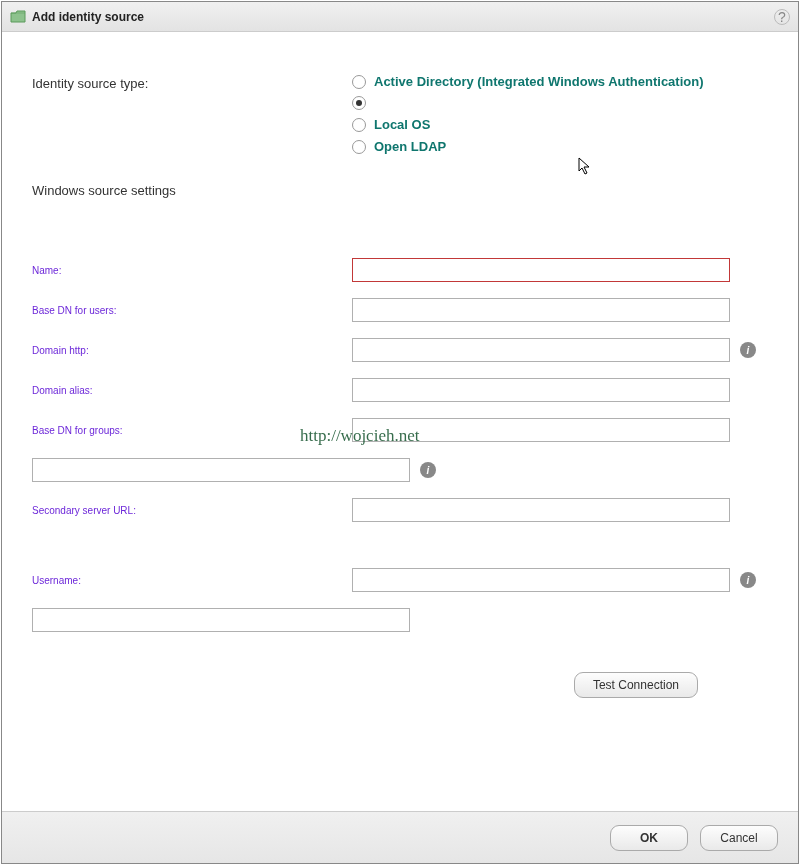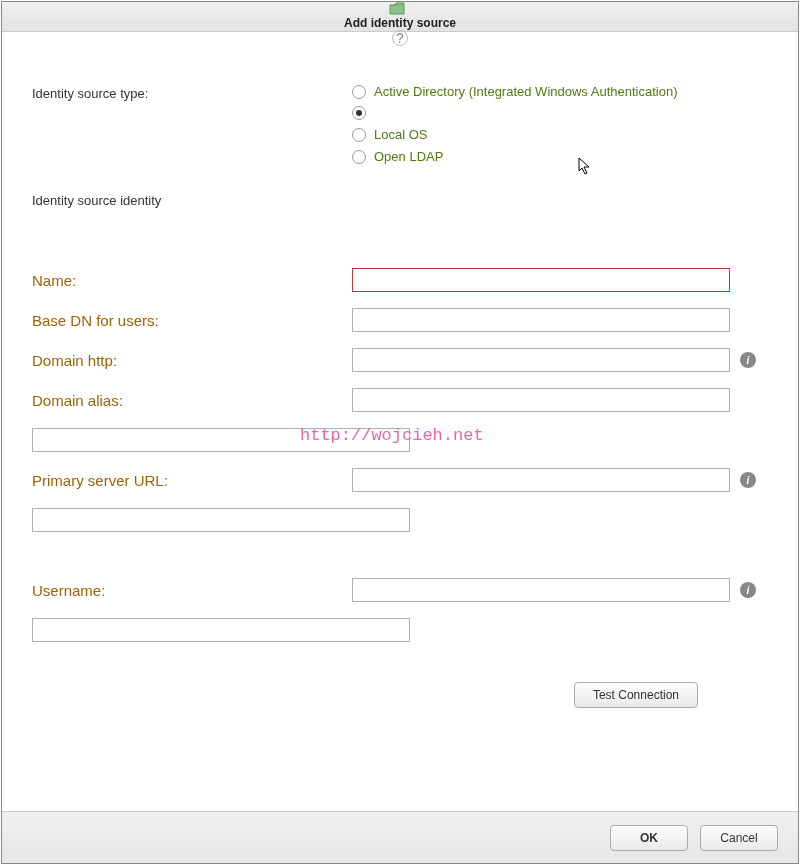--- a/index.html
+++ b/index.html
@@ -24,21 +24,20 @@
       flex-direction: column;
       background: #fff;
     }
     .titlebar {
       background: linear-gradient(#f0f0f0, #e3e3e3);
       border-bottom: 1px solid #ccc;
       height: 30px;
       display: flex;
       align-items: center;
       padding: 0 8px;
-      flex-direction: column;
     }
     .titlebar-icon {
       margin-right: 6px;
       display: inline-flex;
     }
     .titlebar-title {
       font-weight: bold;
       font-size: 12px;
       color: #222;
       flex: 1;
@@ -50,23 +49,22 @@
       border-radius: 50%;
       width: 16px;
       height: 16px;
       display: inline-flex;
       align-items: center;
       justify-content: center;
       cursor: pointer;
     }
     .content {
       flex: 1;
-      padding: 30px 30px 10px 30px;
+      padding: 42px 30px 10px 30px;
       overflow: hidden;
-      margin-top: 22px;
     }
     .row {
       display: flex;
       align-items: flex-start;
       margin-bottom: 8px;
     }
     .row-label {
       width: 320px;
       flex-shrink: 0;
       font-size: 13px;
@@ -76,22 +74,23 @@
     .row-controls {
       flex: 1;
       display: flex;
       flex-direction: column;
     }
     .radio-item {
       display: flex;
       align-items: center;
       margin-bottom: 7px;
       font-size: 13px;
-      color: #4d7c0f;
+      color: #0f766e;
       cursor: pointer;
+      font-weight: bold;
     }
     .radio-visual {
       width: 14px;
       height: 14px;
       border: 1px solid #999;
       border-radius: 50%;
       margin-right: 8px;
       background: #fff;
       display: inline-flex;
       align-items: center;
@@ -112,22 +111,22 @@
       margin-bottom: 60px;
     }
     .field-row {
       display: flex;
       align-items: center;
       margin-bottom: 16px;
     }
     .field-label {
       width: 320px;
       flex-shrink: 0;
-      font-size: 15px;
-      color: #a16207;
+      font-size: 10px;
+      color: #6d28d9;
     }
     .field-input {
       width: 378px;
       height: 24px;
       border: 1px solid #b0b0b0;
       padding: 2px 5px;
       font-size: 12px;
       background: #fff;
     }
     .field-input.error {
@@ -154,21 +153,21 @@
     }
     .test-row {
       display: flex;
       justify-content: flex-end;
       padding-right: 70px;
       margin-top: 40px;
     }
     .btn {
       background: linear-gradient(#fdfdfd, #e9e9e9);
       border: 1px solid #aaa;
-      border-radius: 4px;
+      border-radius: 9px;
       padding: 5px 18px;
       font-size: 12px;
       color: #333;
       cursor: pointer;
     }
     .footer {
       background: linear-gradient(#f0f0f0, #e6e6e6);
       border-top: 1px solid #ccc;
       height: 52px;
       display: flex;
@@ -182,24 +181,24 @@
       min-width: 78px;
     }
     .btn-ok {
       font-weight: bold;
     }
     .watermark {
       position: absolute;
       left: 300px;
       top: 426px;
       font-size: 17px;
-      color: #ec4899;
+      color: #14532d;
       opacity: 0.85;
       pointer-events: none;
-      font-family: Liberation Mono, monospace;
+      font-family: Liberation Serif, serif;
     }
     .cursor {
       position: absolute;
       left: 578px;
       top: 157px;
       pointer-events: none;
     }
   </style>
 </head>
 <body>
@@ -231,21 +230,21 @@
           <span class="radio-visual"></span>
           <span>Local OS</span>
         </label>
         <label class="radio-item">
           <span class="radio-visual"></span>
           <span>Open LDAP</span>
         </label>
       </div>
     </div>
 
-    <div class="section-header">Identity source identity</div>
+    <div class="section-header">Windows source settings</div>
 
     <div class="field-row">
       <div class="field-label">Name:</div>
       <input class="field-input error" type="text" value="" style="">
     </div>
 
     <div class="field-row">
       <div class="field-label">Base DN for users:</div>
       <input class="field-input" type="text" value="" style="">
     </div>
@@ -255,30 +254,31 @@
       <input class="field-input" type="text" value="" style="">
       <span class="info-icon">i</span>
     </div>
 
     <div class="field-row">
       <div class="field-label">Domain alias:</div>
       <input class="field-input" type="text" value="" style="">
     </div>
 
     <div class="field-row">
-      <input class="field-input" type="text" value="" style="">
-    </div>
-
-    <div class="field-row">
-      <div class="field-label">Primary server URL:</div>
+      <div class="field-label">Base DN for groups:</div>
+      <input class="field-input" type="text" value="" style="">
+    </div>
+
+    <div class="field-row">
       <input class="field-input" type="text" value="" style="">
       <span class="info-icon">i</span>
     </div>
 
     <div class="field-row">
+      <div class="field-label">Secondary server URL:</div>
       <input class="field-input" type="text" value="" style="">
     </div>
 
     <div class="gap"></div>
 
     <div class="field-row">
       <div class="field-label">Username:</div>
       <input class="field-input" type="text" value="" style="">
       <span class="info-icon">i</span>
     </div>

